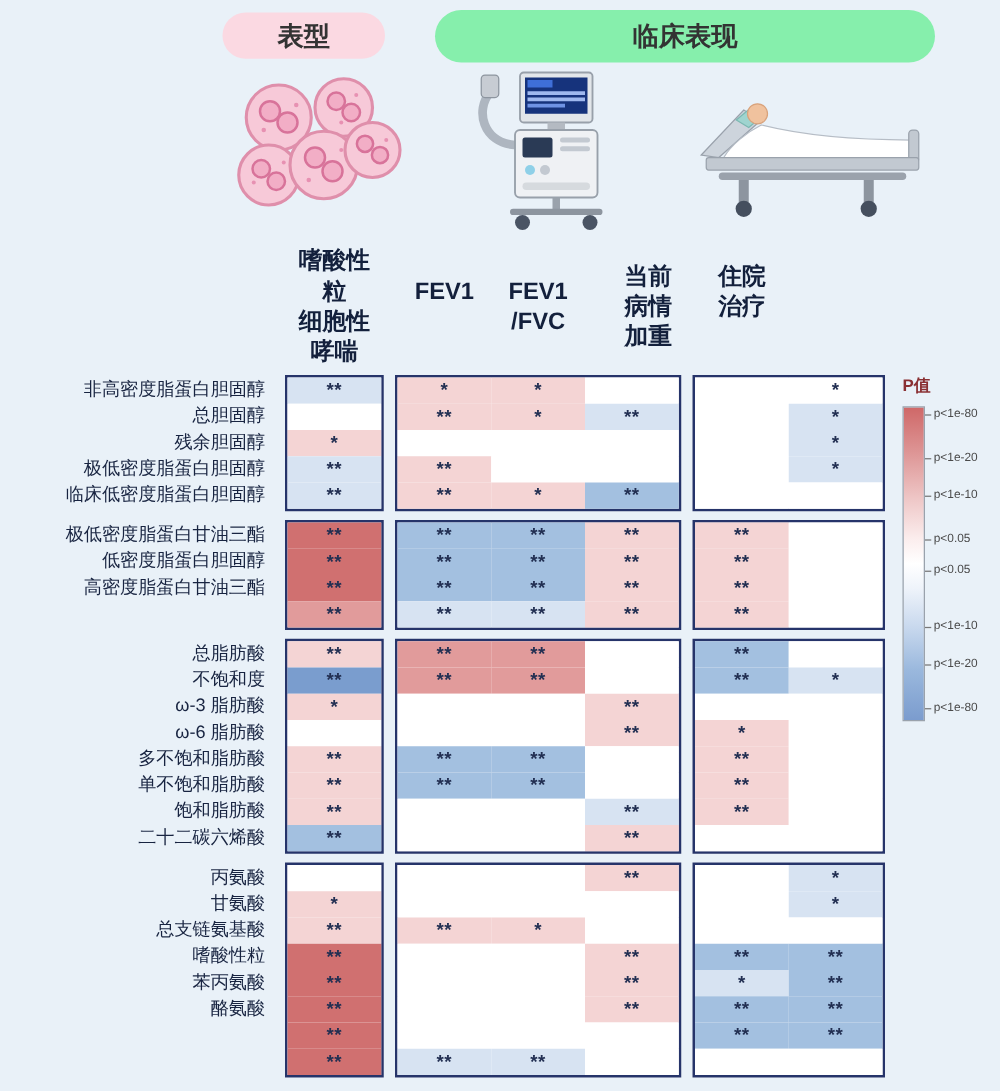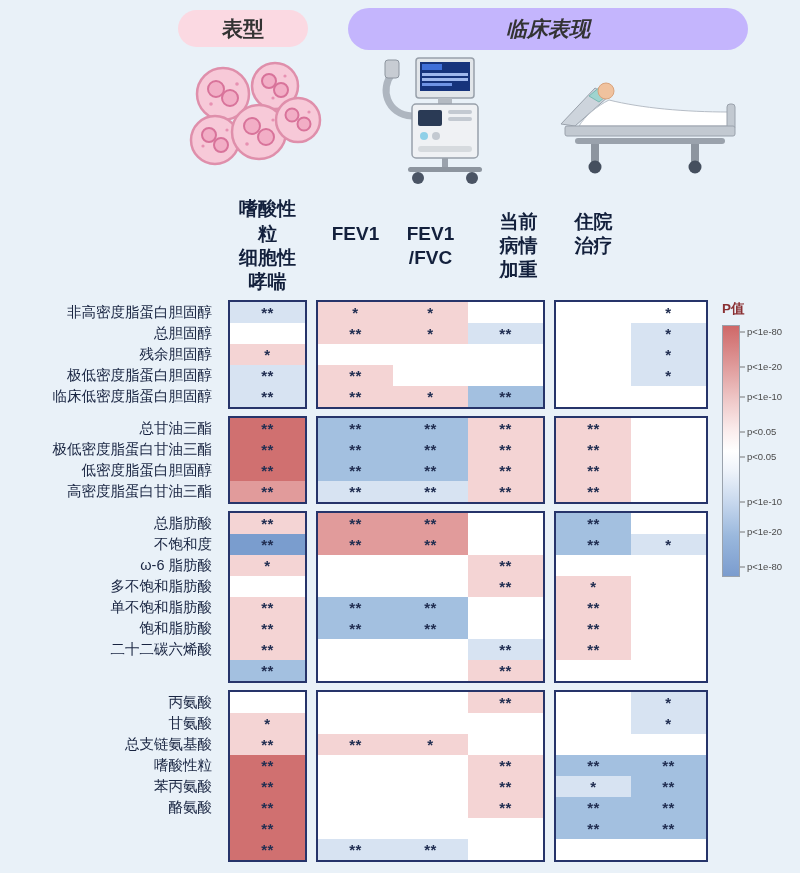--- a/index.html
+++ b/index.html
@@ -7,21 +7,21 @@
     width:800px; height:873px;
     font-family:"Liberation Sans","DejaVu Sans",sans-serif;
     background:#e9f1f8; position:relative; overflow:hidden;
   }
   .stage { position:absolute; left:0; top:0; width:800px; height:873px; }
 
   
   .pill { position:absolute; display:flex; align-items:center; justify-content:center;
           font-weight:bold; font-size:21px; color:#333; }
   .pill-pink { left:178px; top:10px; width:130px; height:37px; background:#fbd9e2; border-radius:19px; }
-  .pill-blue { left:348px; top:8px;  width:400px; height:42px; background:#c4b5fd; border-radius:21px;font-style:italic; }
+  .pill-blue { left:348px; top:8px;  width:400px; height:42px; background:#86efac; border-radius:21px; }
 
   
   .illus { position:absolute; }
   .illus-cells   { left:185px; top:58px; }
   .illus-machine { left:372px; top:54px; }
   .illus-bed     { left:545px; top:68px; }
 
   
   .hm-wrap { position:absolute; left:10px; top:192px; }
   .hdr-row { display:flex; align-items:center; height:108px; }
@@ -212,21 +212,20 @@
             <div class="hm-cell" style="background: rgb(255, 255, 255);"></div>
             <div class="hm-cell" style="background: rgb(215, 227, 242);">*</div>
             <div class="hm-cell" style="background: rgb(255, 255, 255);"></div>
             <div class="hm-cell" style="background: rgb(215, 227, 242);">*</div>
             <div class="hm-cell" style="background: rgb(255, 255, 255);"></div>
             <div class="hm-cell" style="background: rgb(255, 255, 255);"></div>
           </div>
         </div>
         <div class="hm-group">
           <div class="hm-labels">
-            <div class="hm-label">总甘油三酯</div>
             <div class="hm-label">极低密度脂蛋白甘油三酯</div>
             <div class="hm-label">低密度脂蛋白胆固醇</div>
             <div class="hm-label">高密度脂蛋白甘油三酯</div>
           </div>
           <div class="hm-block cols-1">
             <div class="hm-cell" style="background: rgb(208, 112, 112);">**</div>
             <div class="hm-cell" style="background: rgb(208, 112, 112);">**</div>
             <div class="hm-cell" style="background: rgb(208, 112, 112);">**</div>
             <div class="hm-cell" style="background: rgb(225, 155, 155);">**</div>
           </div>
@@ -252,20 +251,21 @@
             <div class="hm-cell" style="background: rgb(244, 212, 212);">**</div>
             <div class="hm-cell" style="background: rgb(255, 255, 255);"></div>
             <div class="hm-cell" style="background: rgb(244, 212, 212);">**</div>
             <div class="hm-cell" style="background: rgb(255, 255, 255);"></div>
           </div>
         </div>
         <div class="hm-group">
           <div class="hm-labels">
             <div class="hm-label">总脂肪酸</div>
             <div class="hm-label">不饱和度</div>
+            <div class="hm-label">ω-3 脂肪酸</div>
             <div class="hm-label">ω-6 脂肪酸</div>
             <div class="hm-label">多不饱和脂肪酸</div>
             <div class="hm-label">单不饱和脂肪酸</div>
             <div class="hm-label">饱和脂肪酸</div>
             <div class="hm-label">二十二碳六烯酸</div>
           </div>
           <div class="hm-block cols-1">
             <div class="hm-cell" style="background: rgb(244, 212, 212);">**</div>
             <div class="hm-cell" style="background: rgb(122, 157, 206);">**</div>
             <div class="hm-cell" style="background: rgb(244, 212, 212);">*</div>

